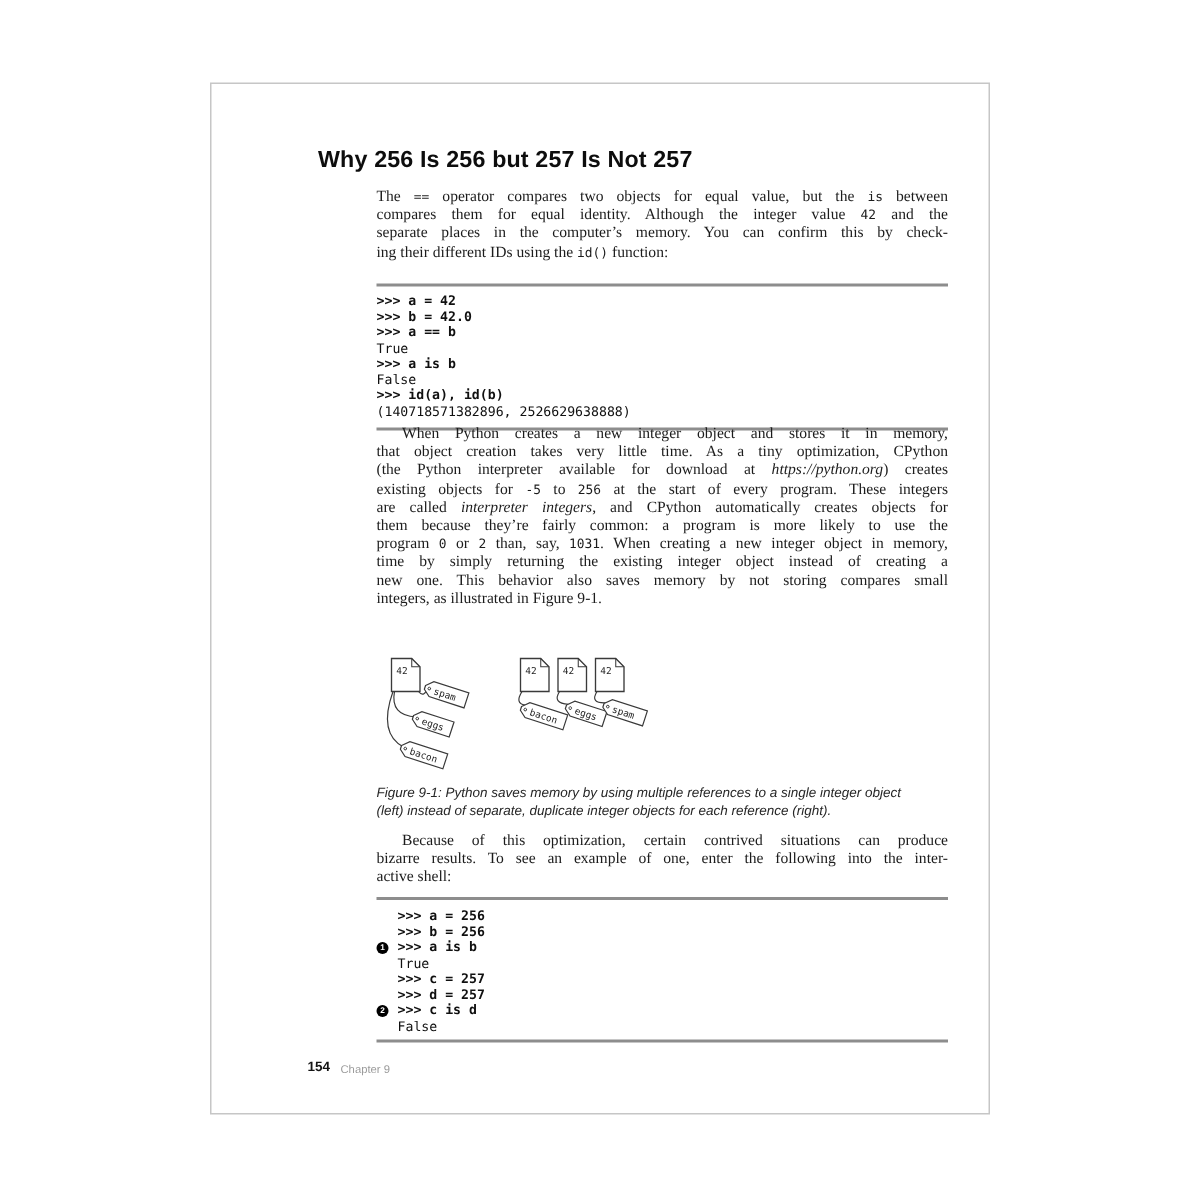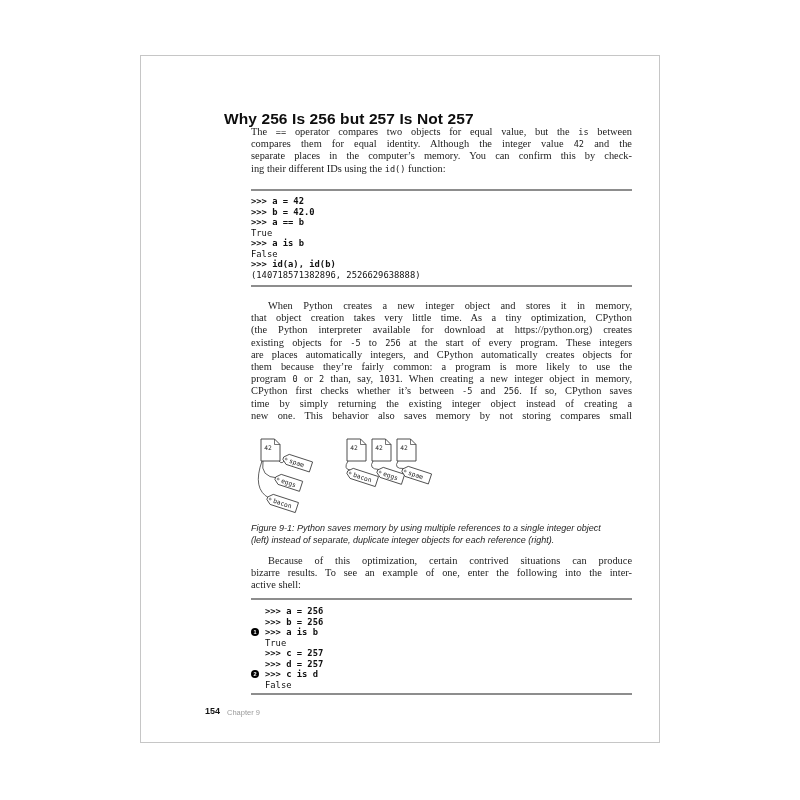--- a/index.html
+++ b/index.html
@@ -1,24 +1,24 @@
 <!DOCTYPE html>
 <html><head>
 <meta charset="utf-8">
 <style>
   html,body{margin:0;padding:0;background:#ffffff;}
   body{width:800px;height:800px;position:relative;font-family:"Liberation Serif",serif;}
   .page{position:absolute;left:140px;top:55px;width:518px;height:686px;background:#fff;border:1px solid #c6c6c6;}
-  .heading{position:absolute;left:67px;top:38px;margin:16px;font:bold 15.5px "Liberation Sans",sans-serif;color:#0d0d0d;letter-spacing:0.1px;white-space:nowrap;}
+  .heading{position:absolute;left:67px;top:38px;margin:4px;font:bold 15.5px "Liberation Sans",sans-serif;color:#0d0d0d;letter-spacing:0.1px;white-space:nowrap;}
   .para{position:absolute;left:110px;width:381px;font-size:10.4px;line-height:12.2px;color:#1c1c1c;}
   .bline{text-align:justify;text-align-last:justify;height:12.2px;white-space:nowrap;}
   .bline.last{text-align-last:left;}
   .indent-first .bline:first-child{text-indent:17px;}
   .mono{font-family:"DejaVu Sans Mono",monospace;font-size:8.6px;}
-  .ital{}
+  .ital{font-style:italic;}
   .rule{position:absolute;left:110px;width:381px;height:1.6px;background:#8d8d8d;}
   .code{position:absolute;left:110px;width:381px;font-family:"DejaVu Sans Mono",monospace;font-size:8.8px;line-height:10.5px;color:#101010;white-space:pre;}
   .cline{height:10.5px;}
   .cline.bold{font-weight:bold;}
   .code2 .cline{position:relative;padding-left:14px;}
   .marker{position:absolute;left:0;top:1px;width:8px;height:8px;border-radius:50%;background:#000;color:#fff;font:bold 5.5px/8px "Liberation Sans",sans-serif;text-align:center;}
   .figure{position:absolute;left:98px;top:381px;width:220px;height:84px;}
   .caption{position:absolute;left:110px;width:381px;font:italic 9px/11.5px "Liberation Sans",sans-serif;color:#262626;}
   .caption .bline{text-align:center;text-align-last:left;height:11.5px;}
   .footer-num{position:absolute;left:64px;top:650px;font:bold 9px "Liberation Sans",sans-serif;color:#141414;}
@@ -36,31 +36,31 @@
       <div class="bline"><span>The </span><span class="mono">==</span><span> operator compares two objects for equal value, but the </span><span class="mono">is</span><span> between</span></div>
       <div class="bline"><span>compares them for equal identity. Although the integer value </span><span class="mono">42</span><span> and the</span></div>
       <div class="bline"><span>separate places in the computer’s memory. You can confirm this by check-</span></div>
       <div class="bline last"><span>ing their different IDs using the </span><span class="mono">id()</span><span> function:</span></div>
     </div>
 
   <div class="rule" style="top:133px"></div>
   <div class="code" style="top:140px"><div class="cline bold"><span>&gt;&gt;&gt; a = 42</span></div><div class="cline bold"><span>&gt;&gt;&gt; b = 42.0</span></div><div class="cline bold"><span>&gt;&gt;&gt; a == b</span></div><div class="cline"><span>True</span></div><div class="cline bold"><span>&gt;&gt;&gt; a is b</span></div><div class="cline"><span>False</span></div><div class="cline bold"><span>&gt;&gt;&gt; id(a), id(b)</span></div><div class="cline"><span>(140718571382896, 2526629638888)</span></div></div>
   <div class="rule" style="top:229px"></div>
 
-  <div class="para indent-first" style="top:244px">
+  <div class="para indent-first" style="top:228px">
       <div class="bline"><span>When Python creates a new integer object and stores it in memory,</span></div>
       <div class="bline"><span>that object creation takes very little time. As a tiny optimization, CPython</span></div>
       <div class="bline"><span>(the Python interpreter available for download at </span><span class="ital">https://python.org</span><span>) creates</span></div>
       <div class="bline"><span>existing objects for </span><span class="mono">-5</span><span> to </span><span class="mono">256</span><span> at the start of every program. These integers</span></div>
-      <div class="bline"><span>are places </span><span class="ital">automatically integers</span><span>, and CPython automatically creates objects for</span></div>
+      <div class="bline"><span>are called </span><span class="ital">interpreter integers</span><span>, and CPython automatically creates objects for</span></div>
       <div class="bline"><span>them because they’re fairly common: a program is more likely to use the</span></div>
       <div class="bline"><span>program </span><span class="mono">0</span><span> or </span><span class="mono">2</span><span> than, say, </span><span class="mono">1031</span><span>. When creating a new integer object in memory,</span></div>
-      <div class="bline"><span>CPython first checks whether it’s between </span><span class="mono">-5</span><span> and </span><span class="mono">256</span><span>. If so, CPython saves</span></div>
       <div class="bline"><span>time by simply returning the existing integer object instead of creating a</span></div>
       <div class="bline"><span>new one. This behavior also saves memory by not storing compares small</span></div>
+      <div class="bline last"><span>integers, as illustrated in Figure 9-1.</span></div>
     </div>
 
   <div class="figure">
     <svg width="220" height="84" viewBox="0 0 220 84">
 
       <g transform="translate(22,2)">
         <path d="M0 0 H13.5 L19 5.5 V22 H0 Z" fill="#fff" stroke="#3a3a3a" stroke-width="0.9"></path>
         <path d="M13.5 0 V5.5 H19" fill="none" stroke="#3a3a3a" stroke-width="0.7"></path>
         <text x="3.2" y="10.5">42</text>
       </g>

